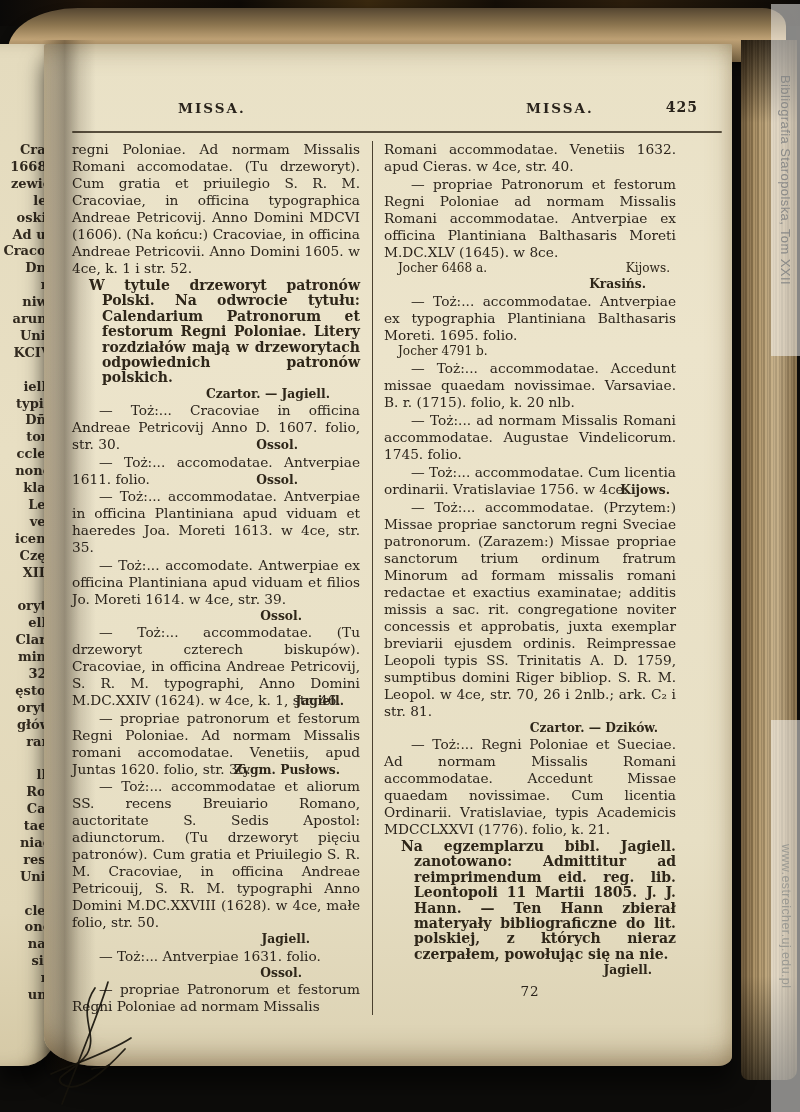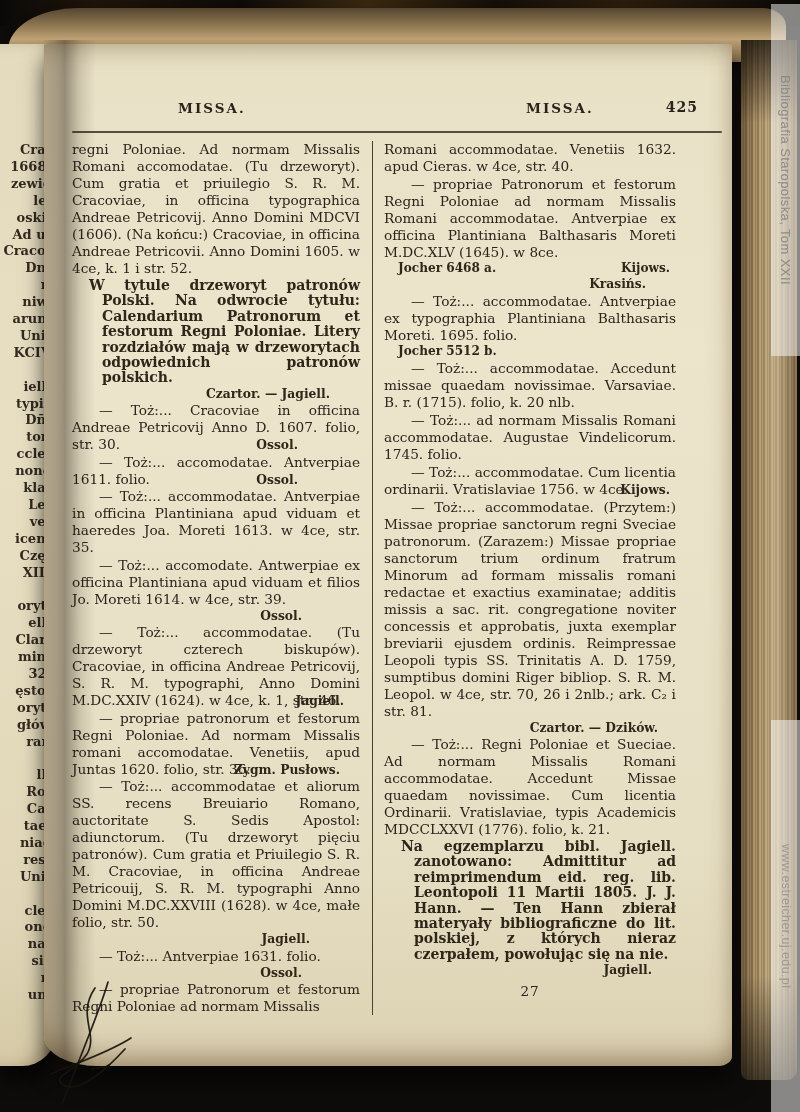--- a/index.html
+++ b/index.html
@@ -77,21 +77,21 @@
     font-size:14px;line-height:15.4px;font-weight:bold;color:#2e2619;
     text-align:justify;padding-left:30px;text-indent:-13px;margin-top:1px;
   }
   .attr{
     font-size:12.3px;line-height:15.4px;font-weight:bold;color:#2e2619;
     text-align:right;
   }
   .attr-inline{margin-top:-16px;}
   .refline{
     display:flex;justify-content:space-between;
-    font-size:12.1px;line-height:15.4px;font-weight:bold;color:#2e2619;
+    font-size:12.1px;line-height:15.4px;font-weight:normal;color:#2e2619;
     padding-left:14px;padding-right:6px;
   }
   .sig{text-align:center;font-size:13.5px;letter-spacing:1px;margin-top:5px;}
 
   
   .gutter{
     position:absolute;top:40px;left:42px;width:54px;bottom:42px;z-index:5;
     background:linear-gradient(90deg,rgba(25,16,6,0),rgba(25,16,6,.36) 42%,rgba(25,16,6,.12) 70%,rgba(25,16,6,0));
     pointer-events:none;
   }
@@ -220,33 +220,33 @@
       <div class="col col-right">
           <div class="blk para-cont">Romani accommodatae. Venetiis 1632. apud Cieras. w 4ce, str. 40.</div>
           <div class="blk para">— propriae Patronorum et festorum Regni Poloniae ad normam Missalis Romani accommodatae. Antverpiae ex officina Plantiniana Balthasaris Moreti M.DC.XLV (1645). w 8ce.</div>
           <div class="blk refline">
             <span>Jocher 6468 a.</span>
             <span>Kijows.</span>
           </div>
           <div class="blk attr" style="padding-right: 30px;">Krasińs.</div>
           <div class="blk para">— Toż:... accommodatae. Antverpiae ex typographia Plantiniana Balthasaris Moreti. 1695. folio.</div>
           <div class="blk refline">
-            <span>Jocher 5512 b.</span>
+            <span>Jocher 4791 b.</span>
             <span></span>
           </div>
           <div class="blk para">— Toż:... accommodatae. Accedunt missae quaedam novissimae. Varsaviae. B. r. (1715). folio, k. 20 nlb.</div>
           <div class="blk para">— Toż:... ad normam Missalis Romani accommodatae. Augustae Vindelicorum. 1745. folio.</div>
           <div class="blk para">— Toż:... accommodatae. Cum licentia ordinarii. Vratislaviae 1756. w 4ce.</div>
           <div class="blk attr attr-inline" style="padding-right: 6px;">Kijows.</div>
           <div class="blk para">— Toż:... accommodatae. (Przytem:) Missae propriae sanctorum regni Sveciae patronorum. (Zarazem:) Missae propriae sanctorum trium ordinum fratrum Minorum ad formam missalis romani redactae et exactius examinatae; additis missis a sac. rit. congregatione noviter concessis et approbatis, juxta exemplar breviarii ejusdem ordinis. Reimpressae Leopoli typis SS. Trinitatis A. D. 1759, sumptibus domini Riger bibliop. S. R. M. Leopol. w 4ce, str. 70, 26 i 2nlb.; ark. C₂ i str. 81.</div>
           <div class="blk attr" style="padding-right: 18px;">Czartor. — Dzików.</div>
           <div class="blk para">— Toż:... Regni Poloniae et Sueciae. Ad normam Missalis Romani accommodatae. Accedunt Missae quaedam novissimae. Cum licentia Ordinarii. Vratislaviae, typis Academicis MDCCLXXVI (1776). folio, k. 21.</div>
           <div class="blk note">Na egzemplarzu bibl. Jagiell. zanotowano: Admittitur ad reimprimendum eid. reg. lib. Leontopoli 11 Martii 1805. J. J. Hann. — Ten Hann zbierał materyały bibliograficzne do lit. polskiej, z których nieraz czerpałem, powołując się na nie.</div>
           <div class="blk attr" style="padding-right: 24px;">Jagiell.</div>
-          <div class="blk sig">27</div>
+          <div class="blk sig">72</div>
         </div>
     </div>
   </div>
 
   <div class="gutter"></div>
   <div class="fore-edge"></div>
 
   <div class="wm wm-top">
     <span class="vtext">Bibliografia Staropolska, Tom XXII</span>
   </div>

